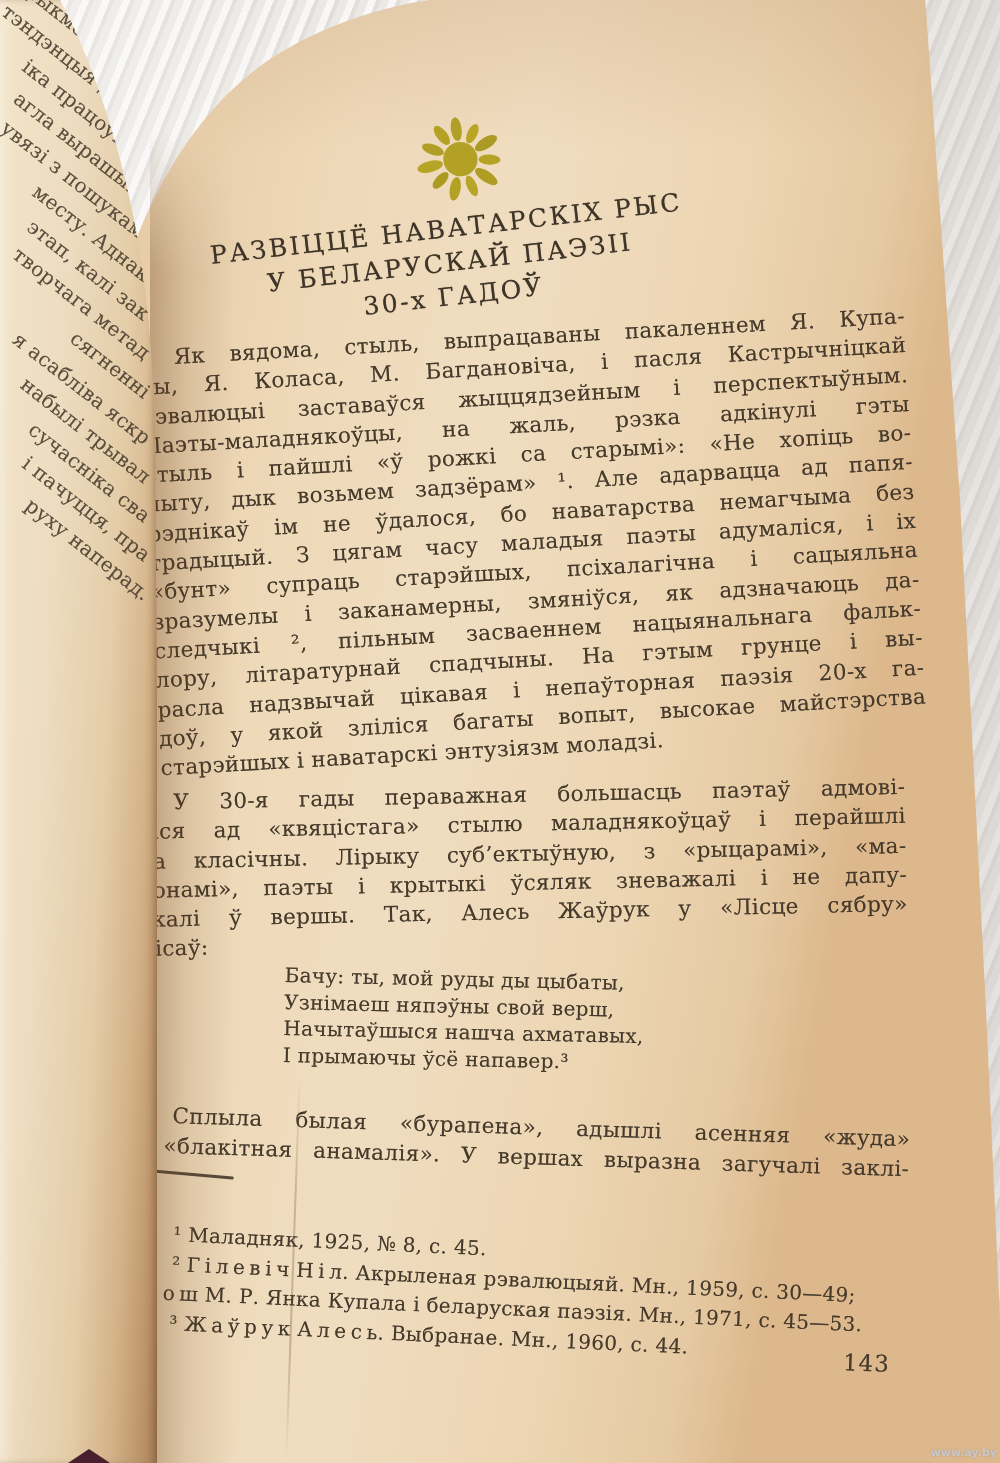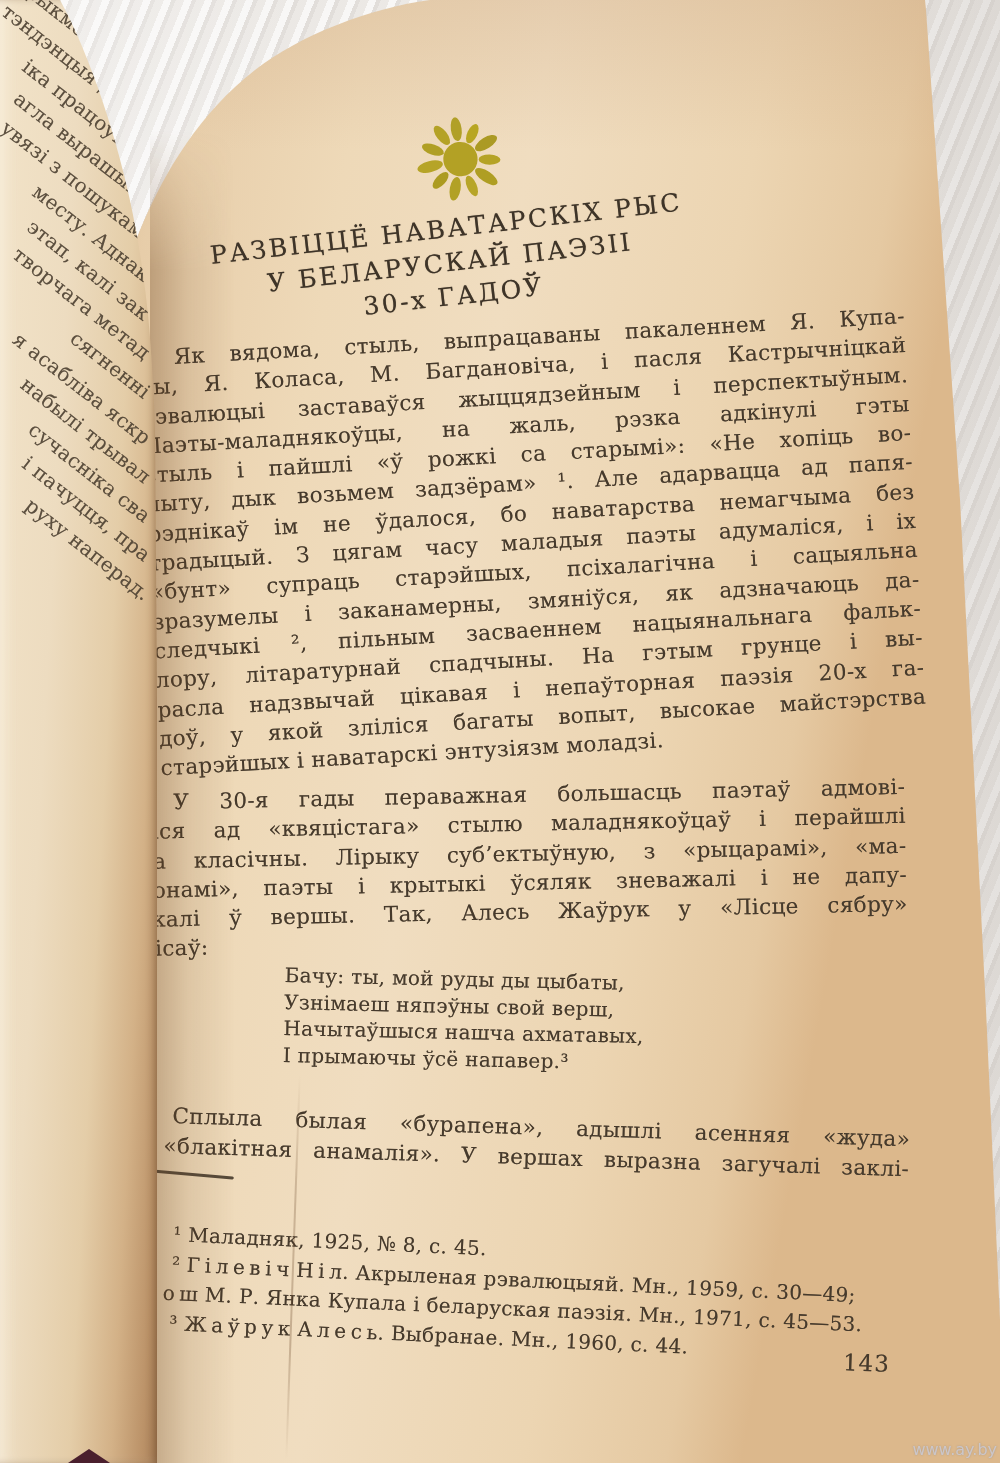--- a/index.html
+++ b/index.html
@@ -64,21 +64,21 @@
     clip-path:path("M 0 0 L 60 0 C 90 55 118 140 133 215 C 146 280 152 340 155 430 L 157 700 L 157 1463 L 0 1463 Z");
     box-shadow:inset -6px 0 9px -3px rgba(90,55,25,.5), inset 12px 0 16px -8px rgba(255,250,238,.55);}
   .left-fragment{position:absolute;right:10px;white-space:nowrap;font-size:20px;line-height:1;
     color:rgba(74,62,47,.82);letter-spacing:.3px;transform:rotate(38deg);transform-origin:100% 50%;
     text-shadow:0 0 .6px rgba(74,62,47,.4);}
   
   .cover-corner{position:absolute;left:68px;bottom:0;width:42px;height:14px;background:#4a1f2d;
     clip-path:polygon(0 100%,100% 100%,50% 0);}
   
   .watermark{position:absolute;right:3px;bottom:4px;font-family:"DejaVu Sans","Liberation Sans",sans-serif;
-    font-size:16px;color:rgba(205,202,208,.9);text-shadow:0 0 2px rgba(120,120,125,.45);}
+    font-size:11px;color:rgba(205,202,208,.9);text-shadow:0 0 2px rgba(120,120,125,.45);font-weight:bold;}
 </style>
 </head>
 <body>
 
 <div class="scene">
 
   <div class="table-surface"></div>
 
   <div class="main-page">
 

